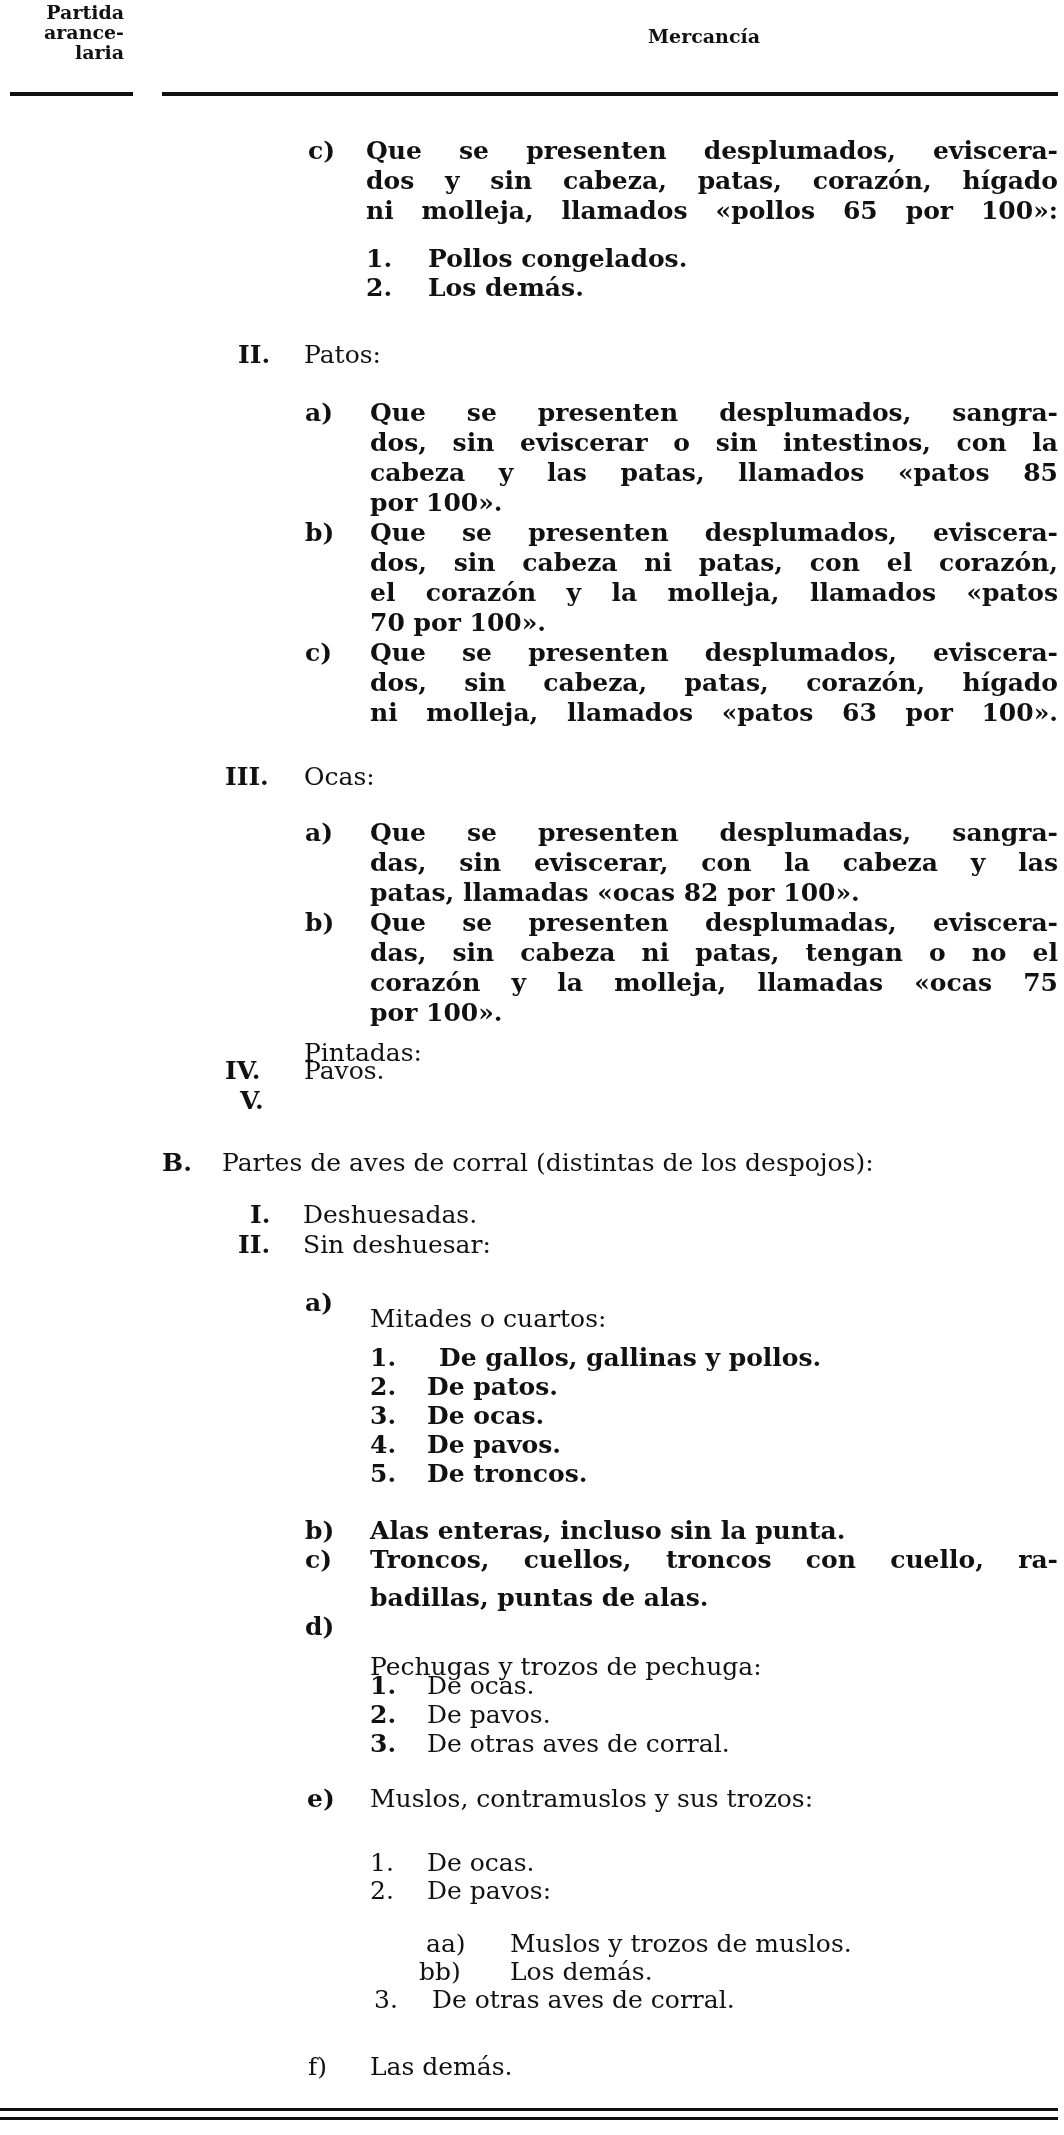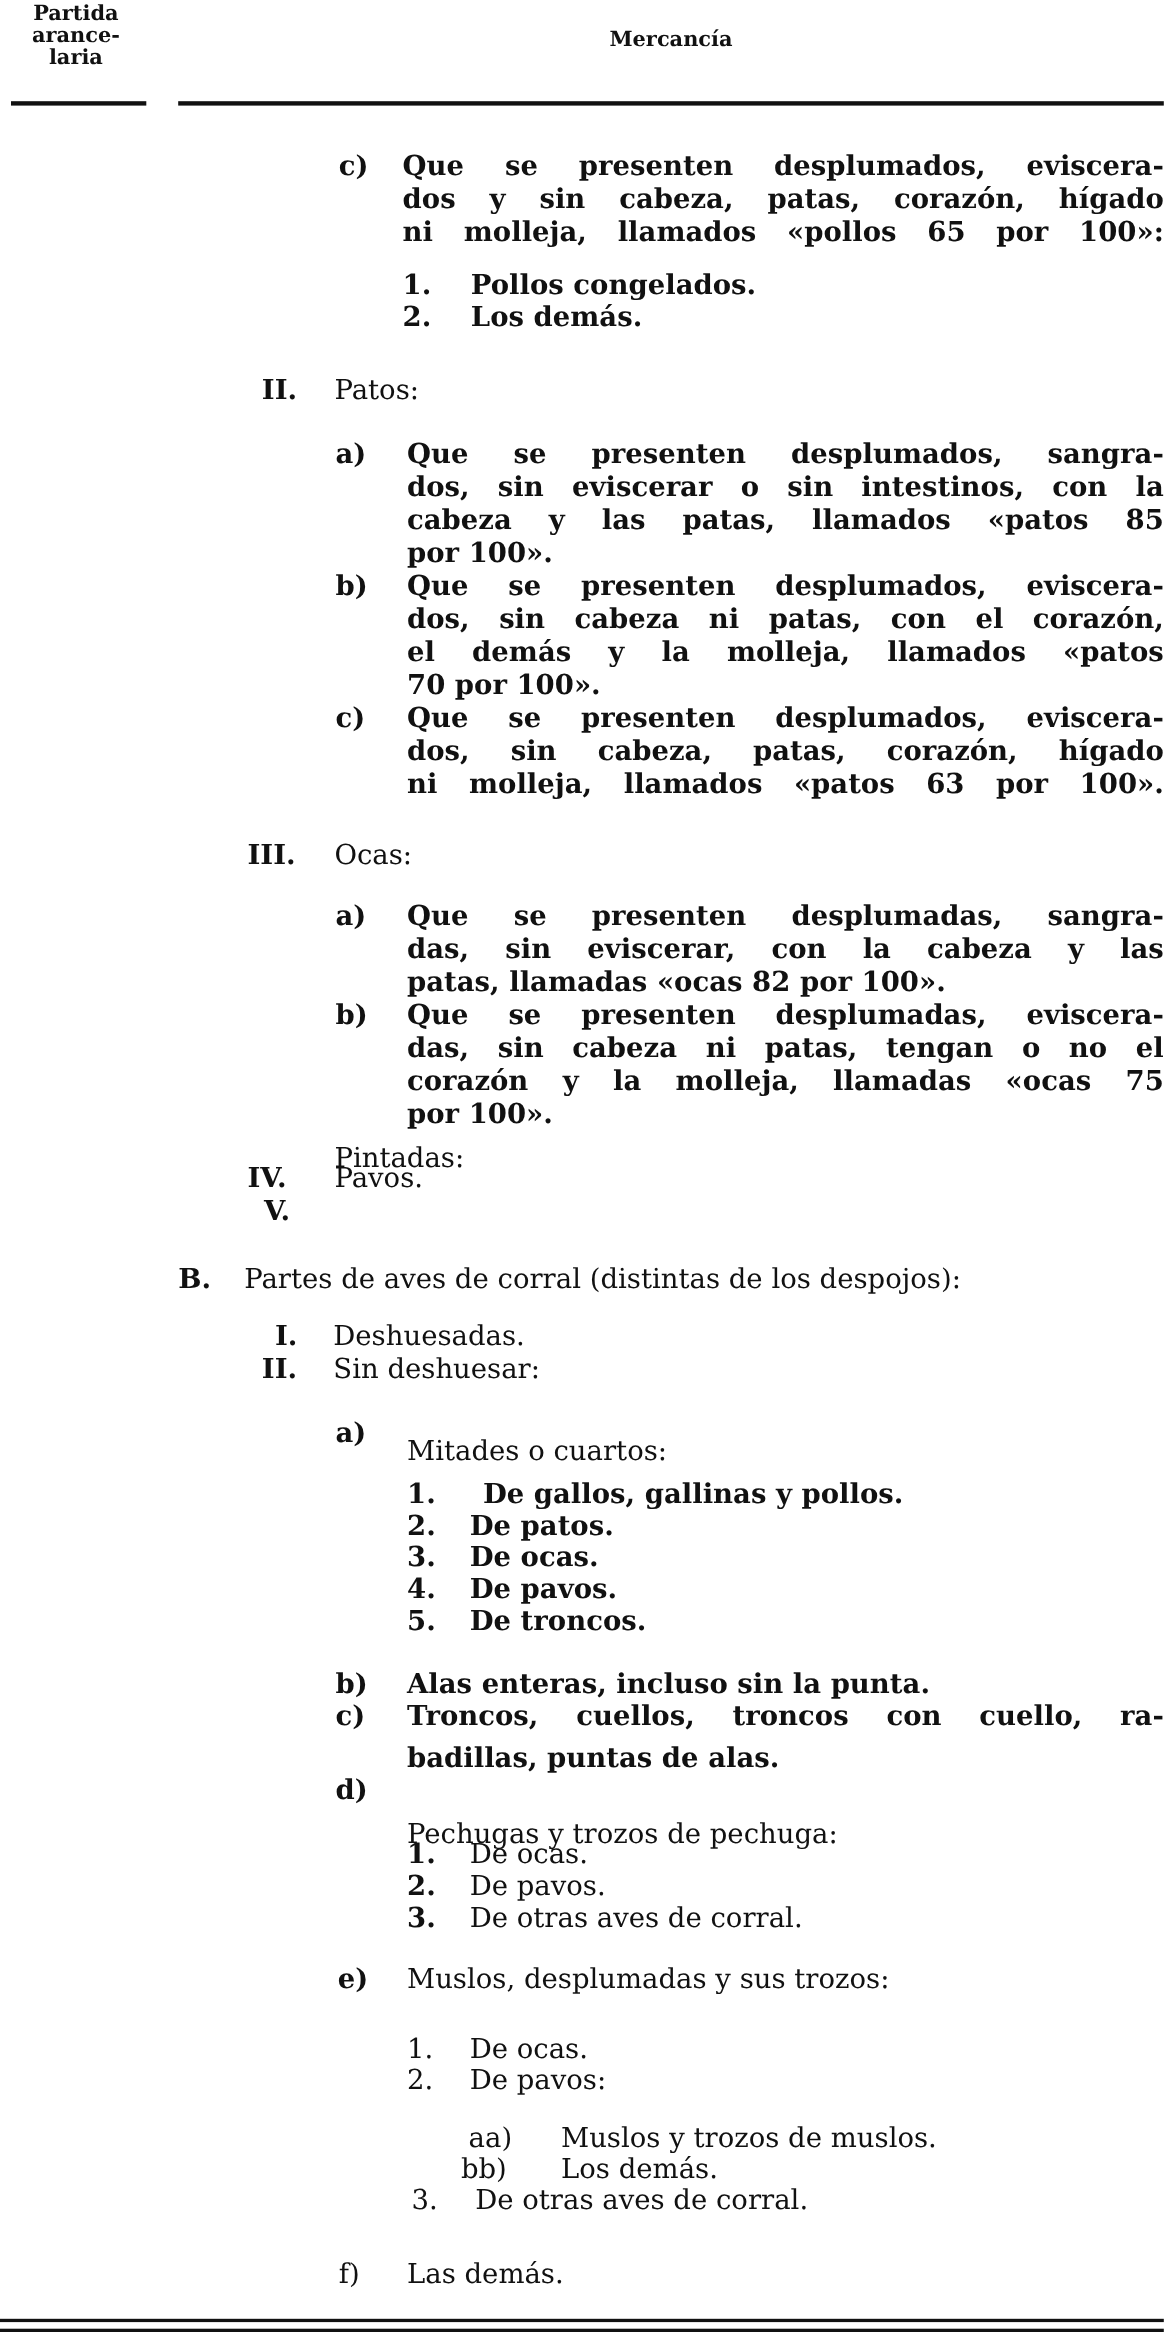--- a/index.html
+++ b/index.html
@@ -1,18 +1,18 @@
 <!DOCTYPE html>
 <html><head>
 <meta charset="utf-8">
 <style>
   html, body { margin:0; padding:0; background:#ffffff; }
   body { width:1064px; height:2135px; position:relative; overflow:hidden;
          font-family:"DejaVu Serif", "Liberation Serif", serif; color:#111; }
-  .hdr { position:absolute; font-weight:bold; font-size:19px; line-height:20px; text-align:center; }
+  .hdr { position:absolute; font-weight:bold; font-size:19px; line-height:20px; text-align:right; }
   .rule { position:absolute; background:#111; }
   .ln { position:absolute; font-size:25px; line-height:30px; white-space:nowrap; }
   .lbl { position:absolute; font-size:25px; line-height:30px; white-space:nowrap; }
   .bold { font-weight:bold; }
   .just { text-align:justify; text-align-last:justify; white-space:normal; }
 </style>
 </head>
 <body>
 
 <div class="hdr" style="left:14px; top:2px; width:110px;">
@@ -38,21 +38,21 @@
 
 <div class="lbl bold" style="left:305px; top:398px;">a)</div>
 <div class="ln bold just" style="left:370px; top:398px; width:688px;">Que se presenten desplumados, sangra-</div>
 <div class="ln bold just" style="left:370px; top:428px; width:688px;">dos, sin eviscerar o sin intestinos, con la</div>
 <div class="ln bold just" style="left:370px; top:458px; width:688px;">cabeza y las patas, llamados «patos 85</div>
 <div class="ln bold" style="left:370px; top:488px;">por 100».</div>
 
 <div class="lbl bold" style="left:305px; top:518px;">b)</div>
 <div class="ln bold just" style="left:370px; top:518px; width:688px;">Que se presenten desplumados, eviscera-</div>
 <div class="ln bold just" style="left:370px; top:548px; width:688px;">dos, sin cabeza ni patas, con el corazón,</div>
-<div class="ln bold just" style="left:370px; top:578px; width:688px;">el demás y la molleja, llamados «patos</div>
+<div class="ln bold just" style="left:370px; top:578px; width:688px;">el corazón y la molleja, llamados «patos</div>
 <div class="ln bold" style="left:370px; top:608px;">70 por 100».</div>
 
 <div class="lbl bold" style="left:305px; top:638px;">c)</div>
 <div class="ln bold just" style="left:370px; top:638px; width:688px;">Que se presenten desplumados, eviscera-</div>
 <div class="ln bold just" style="left:370px; top:668px; width:688px;">dos, sin cabeza, patas, corazón, hígado</div>
 <div class="ln bold just" style="left:370px; top:698px; width:688px;">ni molleja, llamados «patos 63 por 100».</div>
 
 <div class="lbl bold" style="left:225px; top:762px;">III.</div>
 <div class="ln" style="left:304px; top:762px;">Ocas:</div>
 
@@ -102,21 +102,21 @@
 <div class="lbl bold" style="left:305px; top:1612px;">d)</div>
 <div class="ln" style="left:370px; top:1612px;margin-top:40px;">Pechugas y trozos de pechuga:</div>
 <div class="lbl bold" style="left:370px; top:1671px;">1.</div>
 <div class="ln" style="left:427px; top:1671px;">De ocas.</div>
 <div class="lbl bold" style="left:370px; top:1700px;">2.</div>
 <div class="ln" style="left:427px; top:1700px;">De pavos.</div>
 <div class="lbl bold" style="left:370px; top:1729px;">3.</div>
 <div class="ln" style="left:427px; top:1729px;">De otras aves de corral.</div>
 
 <div class="lbl bold" style="left:307px; top:1784px;">e)</div>
-<div class="ln" style="left:370px; top:1784px;">Muslos, desplumadas y sus trozos:</div>
+<div class="ln" style="left:370px; top:1784px;">Muslos, contramuslos y sus trozos:</div>
 <div class="lbl" style="left:370px; top:1848px;">1.</div>
 <div class="ln" style="left:427px; top:1848px;">De ocas.</div>
 <div class="lbl" style="left:370px; top:1876px;">2.</div>
 <div class="ln" style="left:427px; top:1876px;">De pavos:</div>
 <div class="lbl" style="left:426px; top:1929px;">aa)</div>
 <div class="ln" style="left:510px; top:1929px;">Muslos y trozos de muslos.</div>
 <div class="lbl" style="left:419px; top:1957px;">bb)</div>
 <div class="ln" style="left:510px; top:1957px;">Los demás.</div>
 <div class="lbl" style="left:374px; top:1985px;">3.</div>
 <div class="ln" style="left:432px; top:1985px;">De otras aves de corral.</div>

